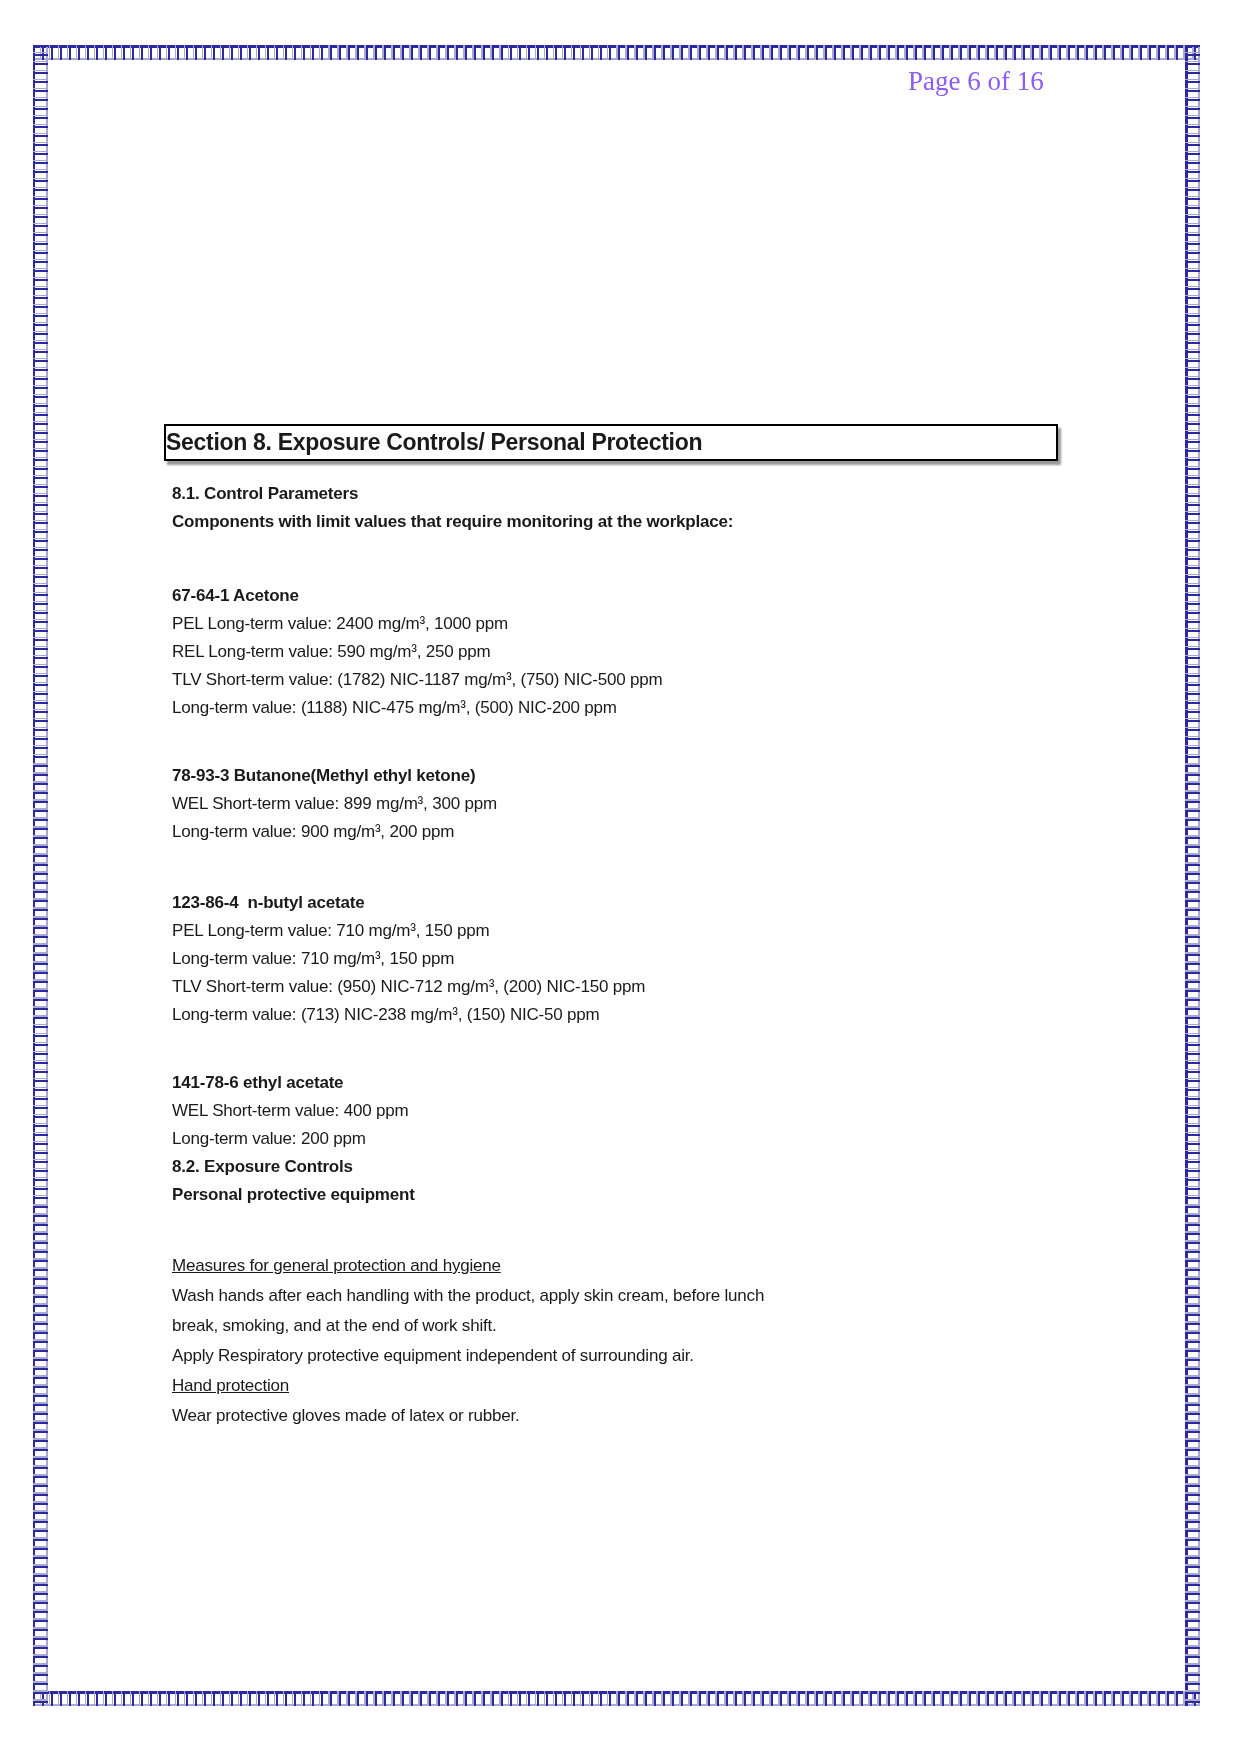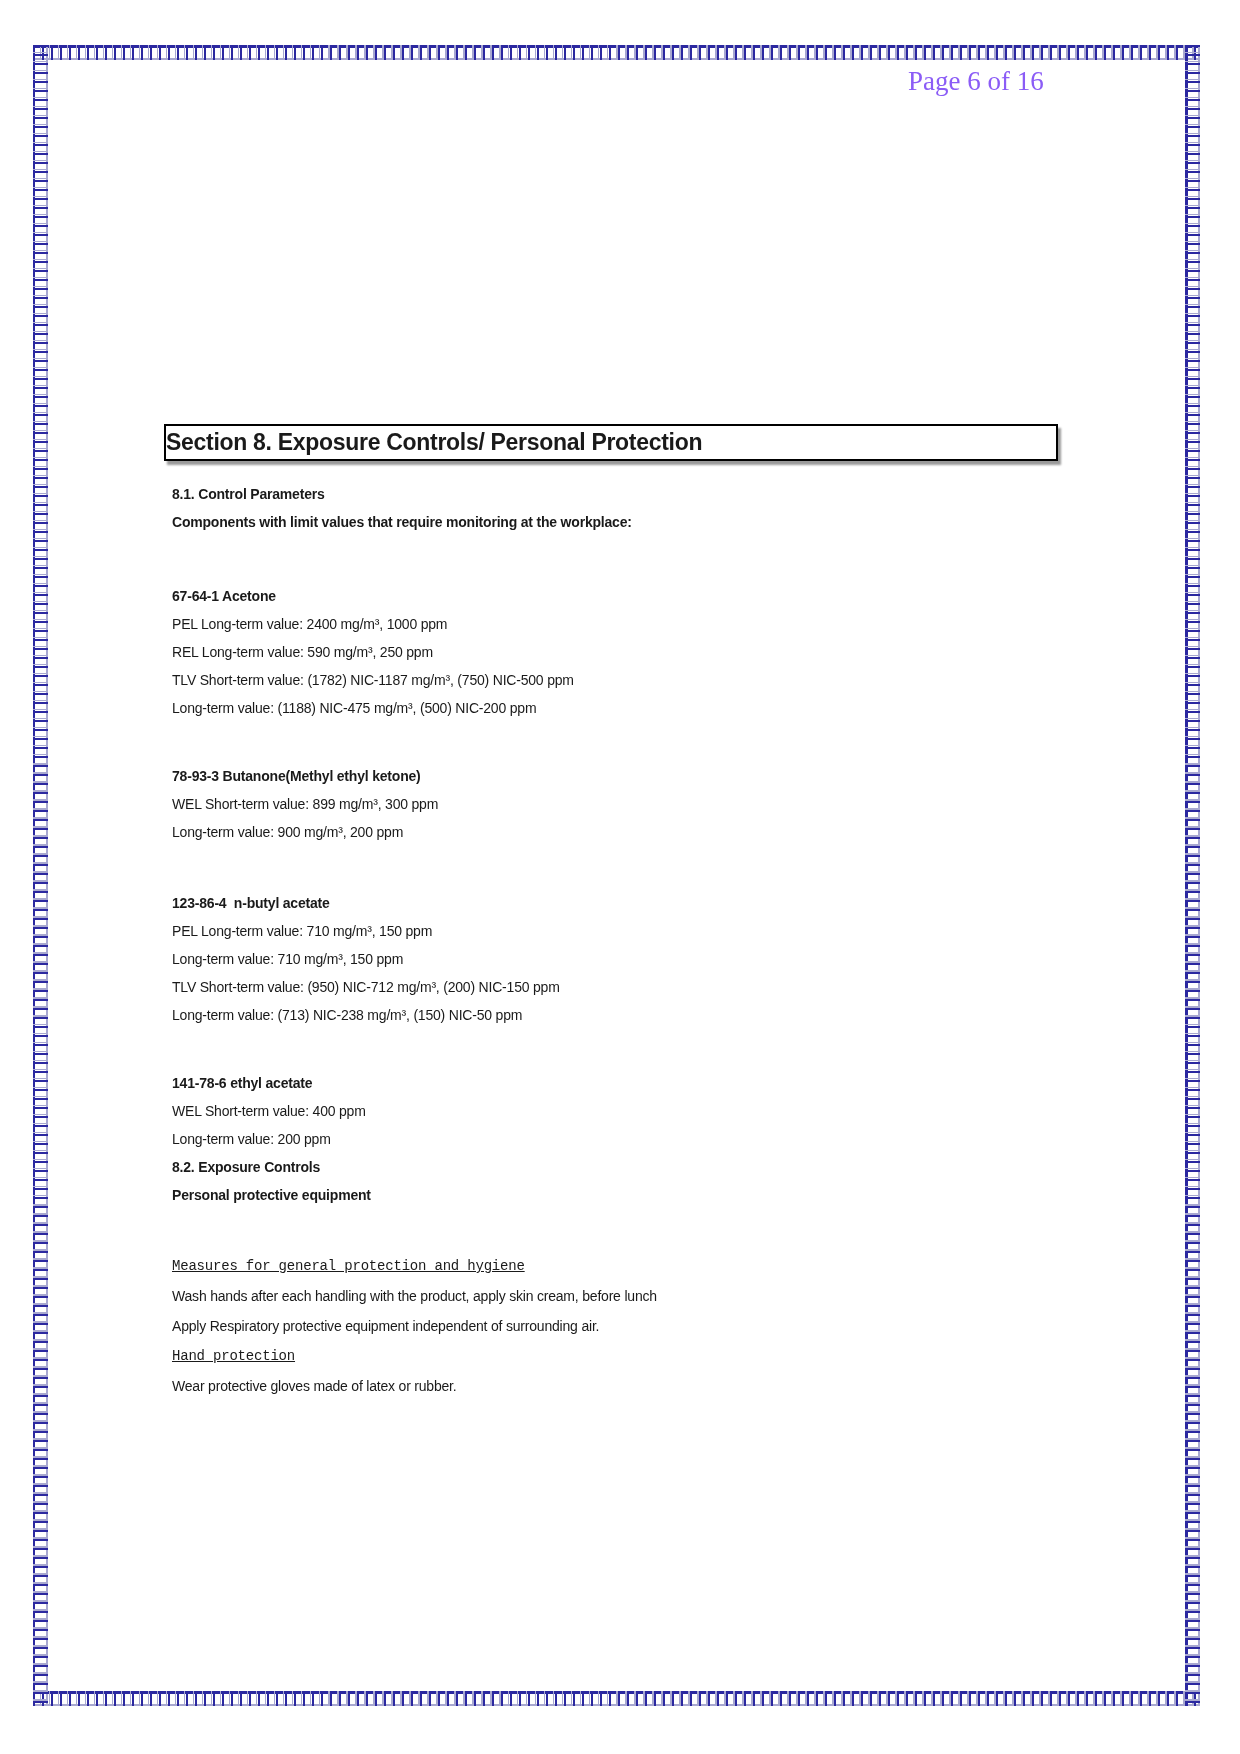--- a/index.html
+++ b/index.html
@@ -57,35 +57,35 @@
     font-weight: bold;
     font-size: 23px;
     letter-spacing: -0.3px;
   }
 
   
   .doc-flow {
     position: absolute;
     top: 480px; left: 172px;
     width: 910px;
-    font-size: 14px;
+    font-size: 17px;
     line-height: 28px;
     letter-spacing: -0.2px;
   }
   .doc-flow p { margin: 0; white-space: pre-wrap; }
   .bold { font-weight: bold; }
   .h81 { margin-top: 14px; }
   .sub-indent { margin-left: 32px; }
   .chem-block-first { margin-top: 46px; }
   .chem-block { margin-top: 40px; }
   .chem-block-3 { margin-top: 43px; }
   .sec82 { margin-top: 100px; }
   .ppe-sub { margin-left: 36px; }
   .ppe-list { margin-top: 42px; line-height: 30px; }
-  .ppe-label { text-decoration: underline; font-family: Liberation Mono, monospace; }
+  .ppe-label { text-decoration: underline; }
   .ppe-line { margin-left: 32px; }
 </style>
 </head>
 <body>
 
 <div class="frame frame-h frame-top"></div>
 <div class="frame frame-h frame-bottom"></div>
 <div class="frame frame-v frame-left"></div>
 <div class="frame frame-v frame-right"></div>
 
@@ -127,18 +127,19 @@
     <p>WEL Short-term value: 400 ppm</p>
     <p>Long-term value: 200 ppm</p>
   </div>
 
   <p class="bold sec82">8.2. Exposure Controls</p>
   <p class="bold ppe-sub">Personal protective equipment</p>
 
   <div class="ppe-list">
     <p class="ppe-label">Measures for general protection and hygiene</p>
     <p class="ppe-line">Wash hands after each handling with the product, apply skin cream, before lunch</p>
+    <p class="ppe-line">break, smoking, and at the end of work shift.</p>
     <p class="ppe-line">Apply Respiratory protective equipment independent of surrounding air.</p>
     <p class="ppe-label">Hand protection</p>
     <p class="ppe-line">Wear protective gloves made of latex or rubber.</p>
   </div>
 
 </div>
 
 </body></html>

